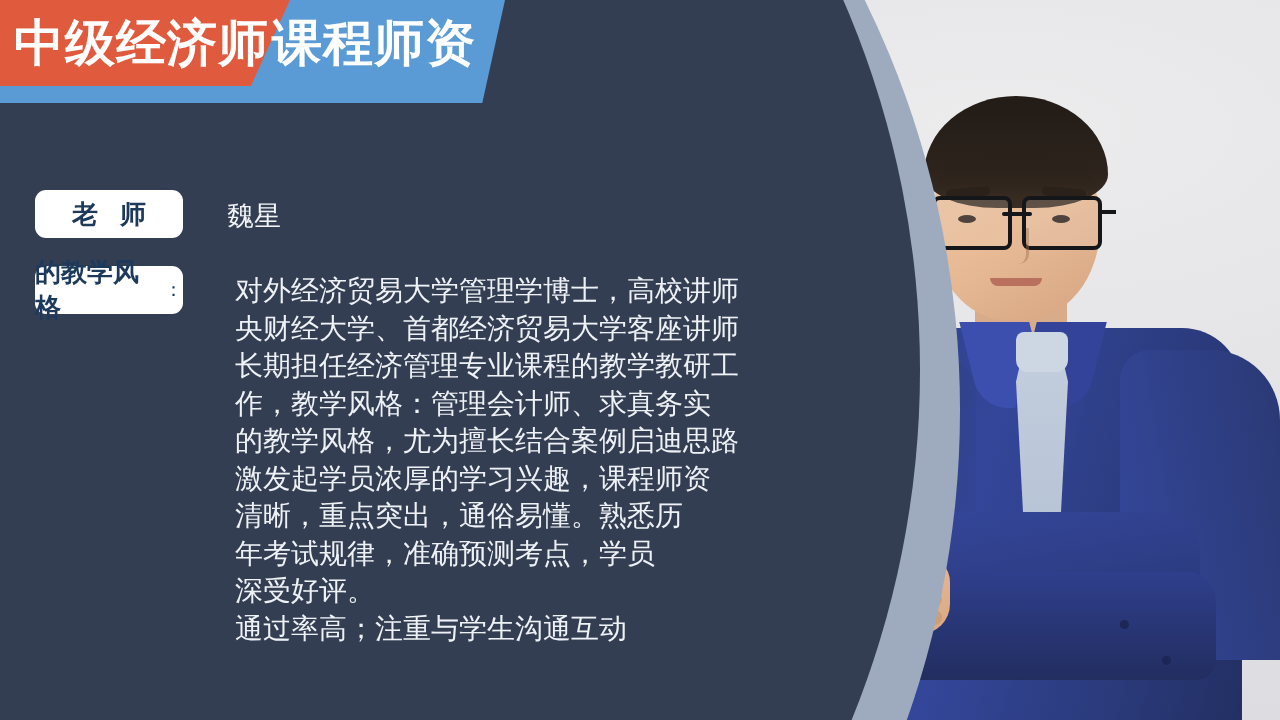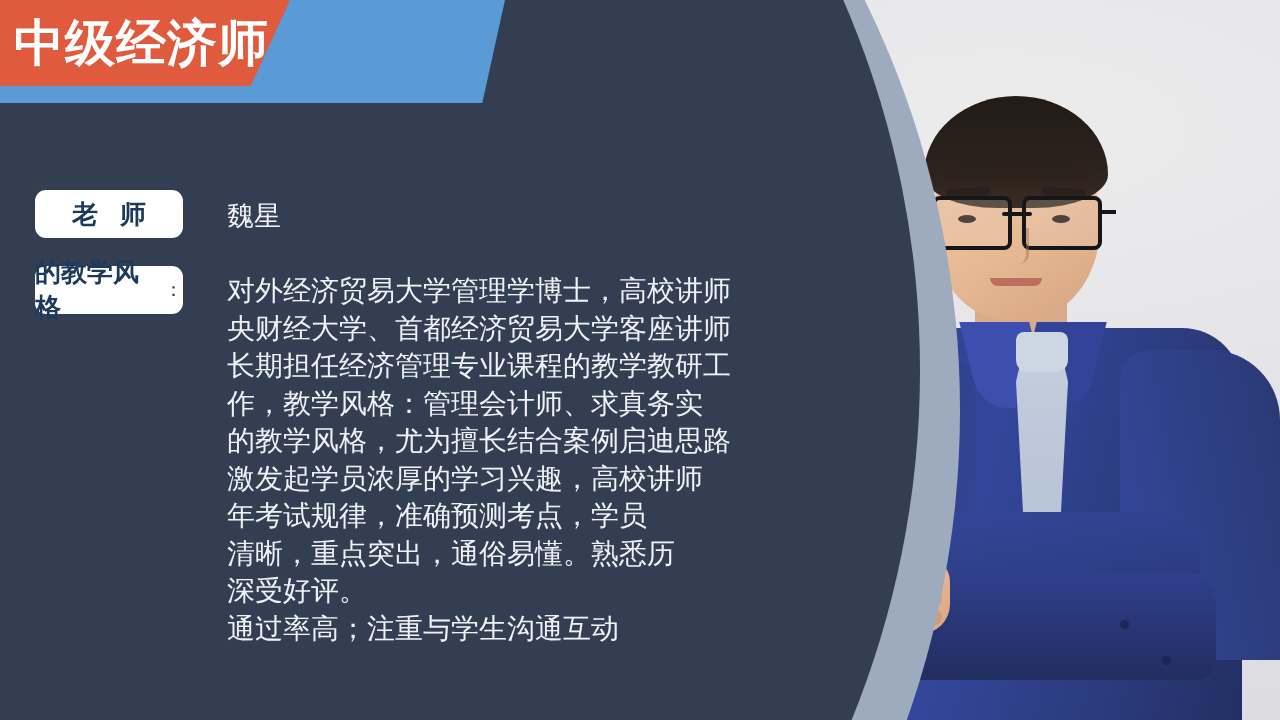--- a/index.html
+++ b/index.html
@@ -121,21 +121,21 @@
   .pill-teacher{left:35px;top:190px;width:148px;height:48px;font-size:26px;letter-spacing:22px;text-indent:22px;}
   .pill-intro{left:35px;top:266px;width:148px;height:48px;font-size:26px;}
   .pill-intro .colon{font-size:19px;font-weight:normal;margin-left:1px;}
 
   
   .tname{position:absolute;left:227px;top:196px;font-size:27px;color:#f2f4f7;line-height:40px;}
   .bio{
     position:absolute;left:227px;top:272px;width:600px;
     font-size:28px;line-height:37.5px;color:#eef1f5;
   }
-  .bio div{white-space:nowrap;}
+  .bio div{white-space:nowrap;margin-left:8px;}
 </style>
 </head>
 <body>
 
 <div id="slide">
 
   <div class="bg-photo"></div>
 
   <div class="portrait">
     <div class="torso"></div>
@@ -174,38 +174,39 @@
   </div>
 
   <div class="navy-band"></div>
   <div class="navy-panel"></div>
   <div class="navy-left"></div>
 
   <div class="hdr">
     <div class="hdr-blue"></div>
     <div class="hdr-orange"></div>
     <div class="hdr-t1">中级经济师</div>
+    <div class="hdr-t2">课程师资</div>
   </div>
 
   <div class="pill pill-teacher">
     <span>老师</span>
   </div>
   <div class="pill pill-intro">
     <span>的教学风格</span>
       <span class="colon">：</span>
   </div>
 
   <div class="tname">魏星</div>
 
   <div class="bio">
     <div>对外经济贸易大学管理学博士，高校讲师</div>
     <div>央财经大学、首都经济贸易大学客座讲师</div>
     <div>长期担任经济管理专业课程的教学教研工</div>
     <div>作，教学风格：管理会计师、求真务实</div>
     <div>的教学风格，尤为擅长结合案例启迪思路</div>
-    <div>激发起学员浓厚的学习兴趣，高校讲师</div>
+    <div>激发起学员浓厚的学习兴趣，课程师资</div>
+    <div>清晰，重点突出，通俗易懂。熟悉历</div>
     <div>年考试规律，准确预测考点，学员</div>
-    <div>清晰，重点突出，通俗易懂。熟悉历</div>
     <div>深受好评。</div>
     <div>通过率高；注重与学生沟通互动</div>
   </div>
 
 </div>
 
 </body></html>

